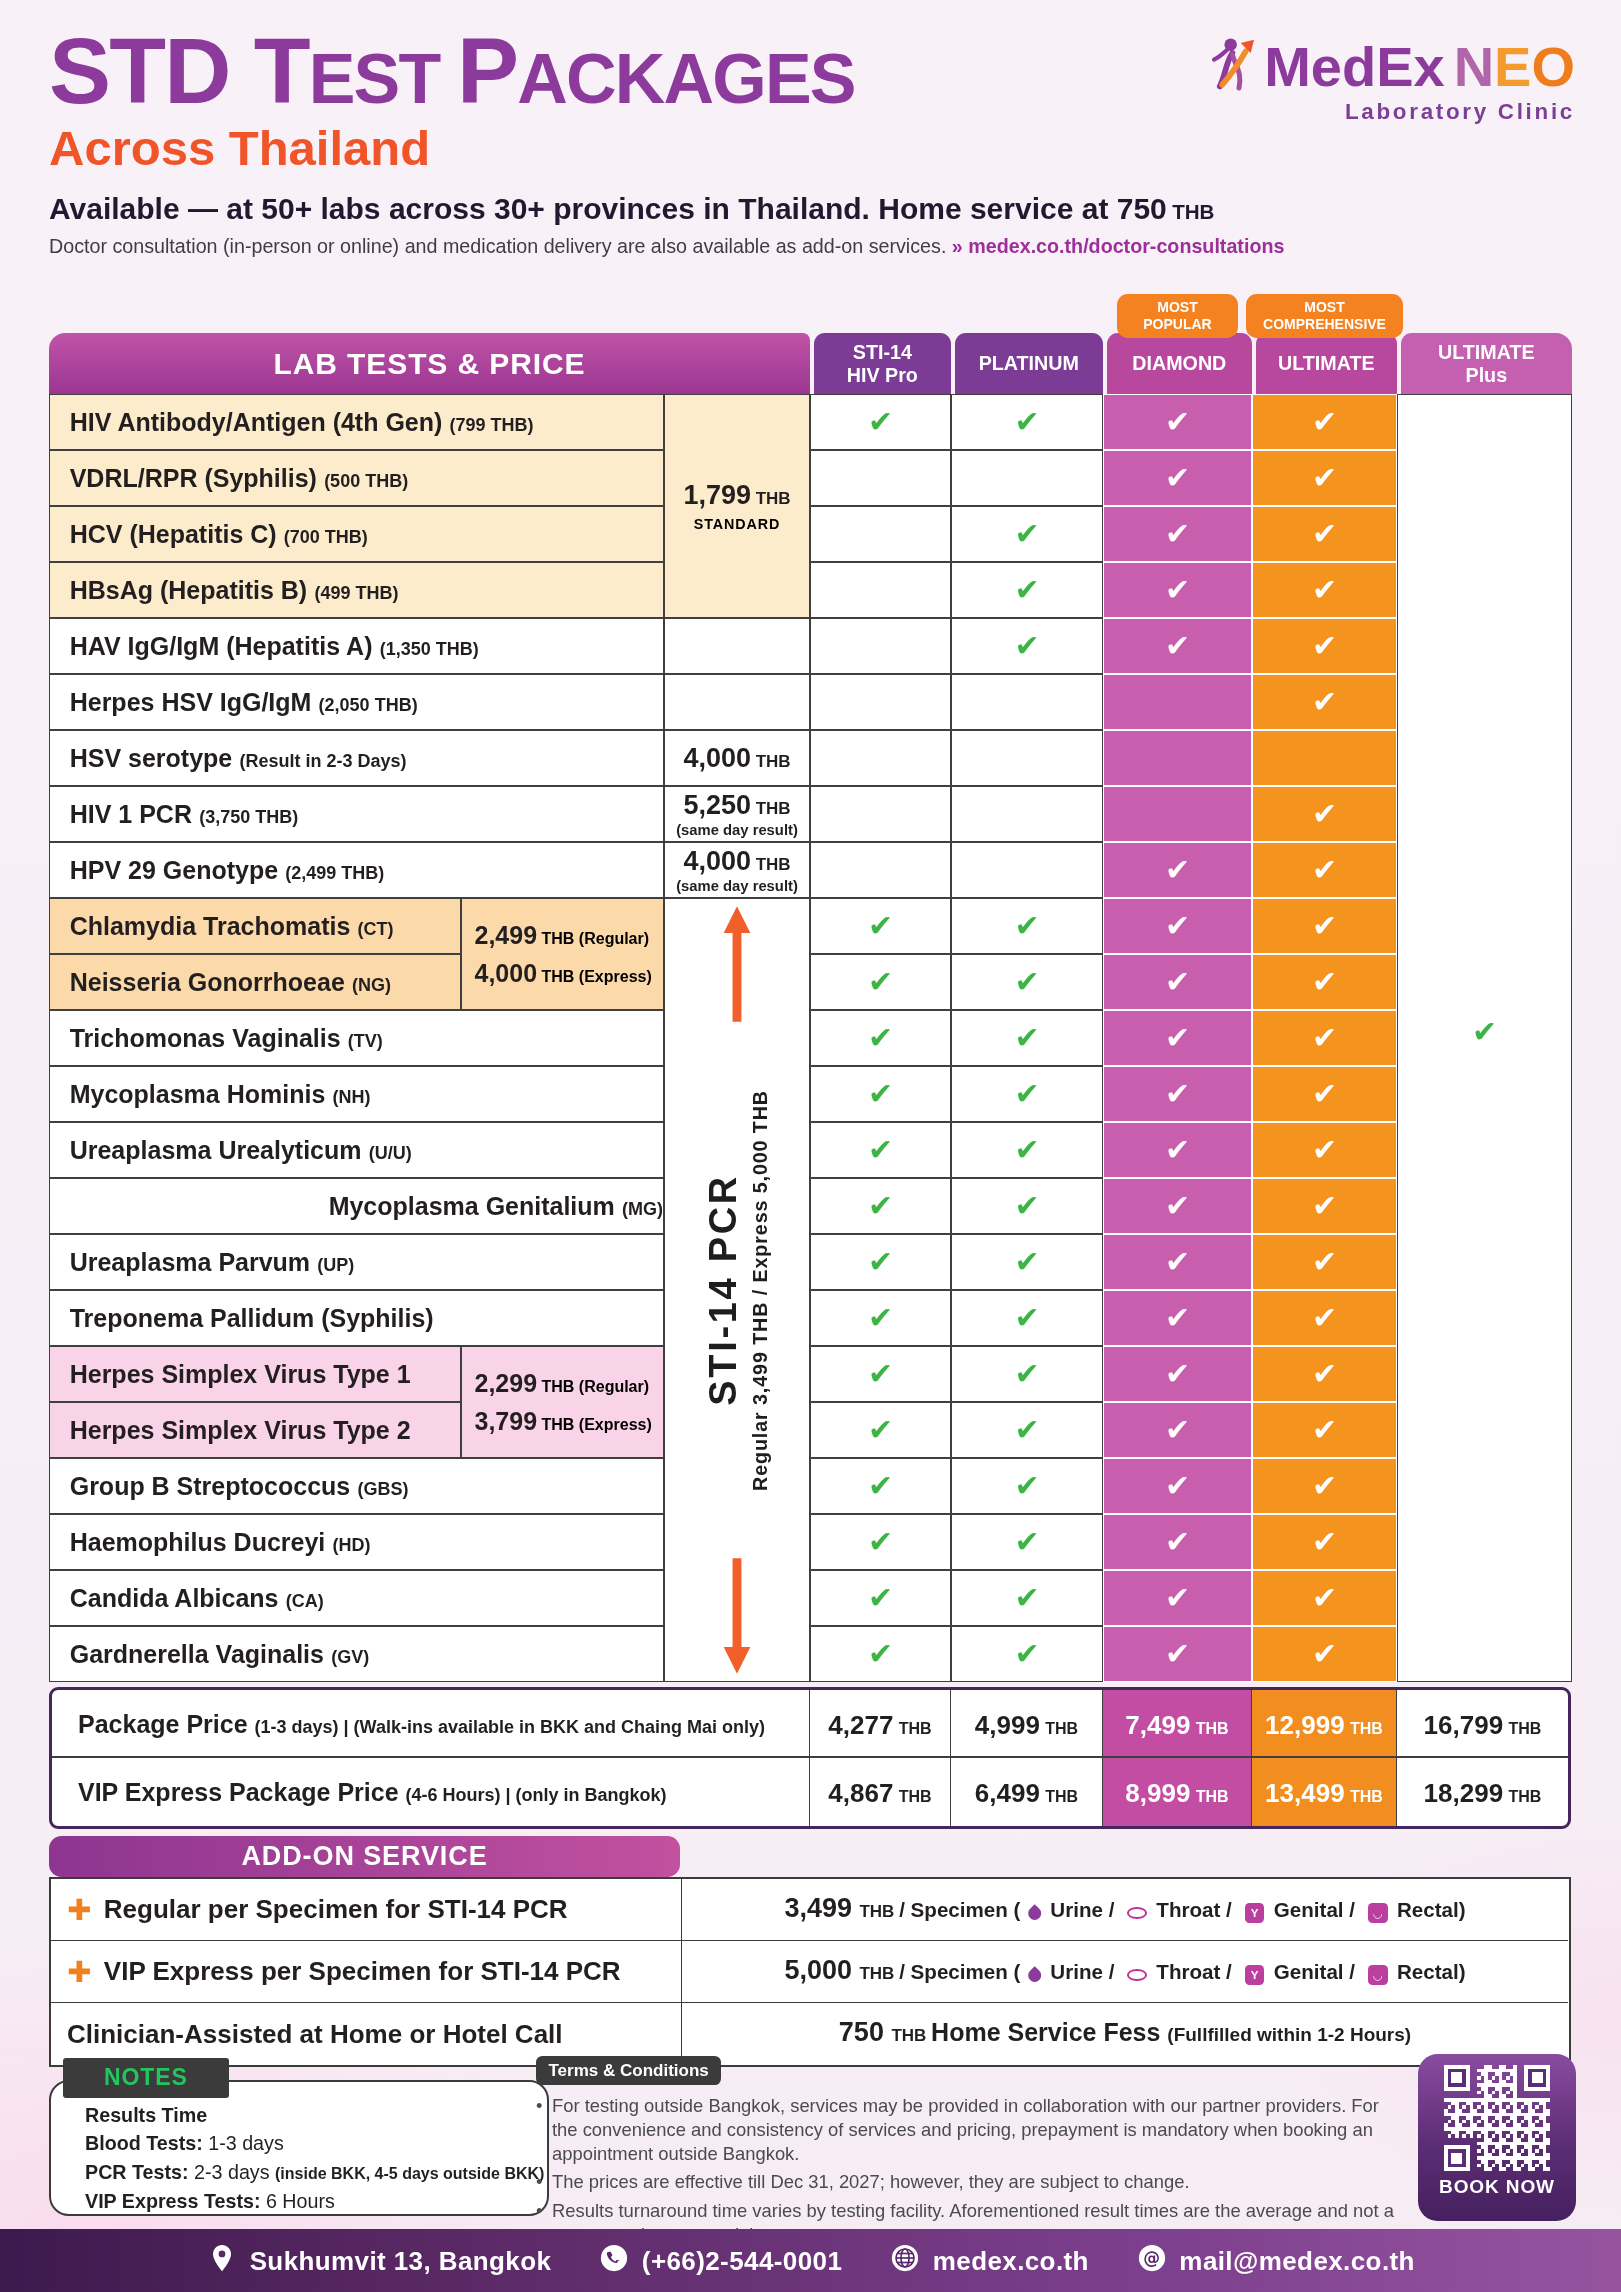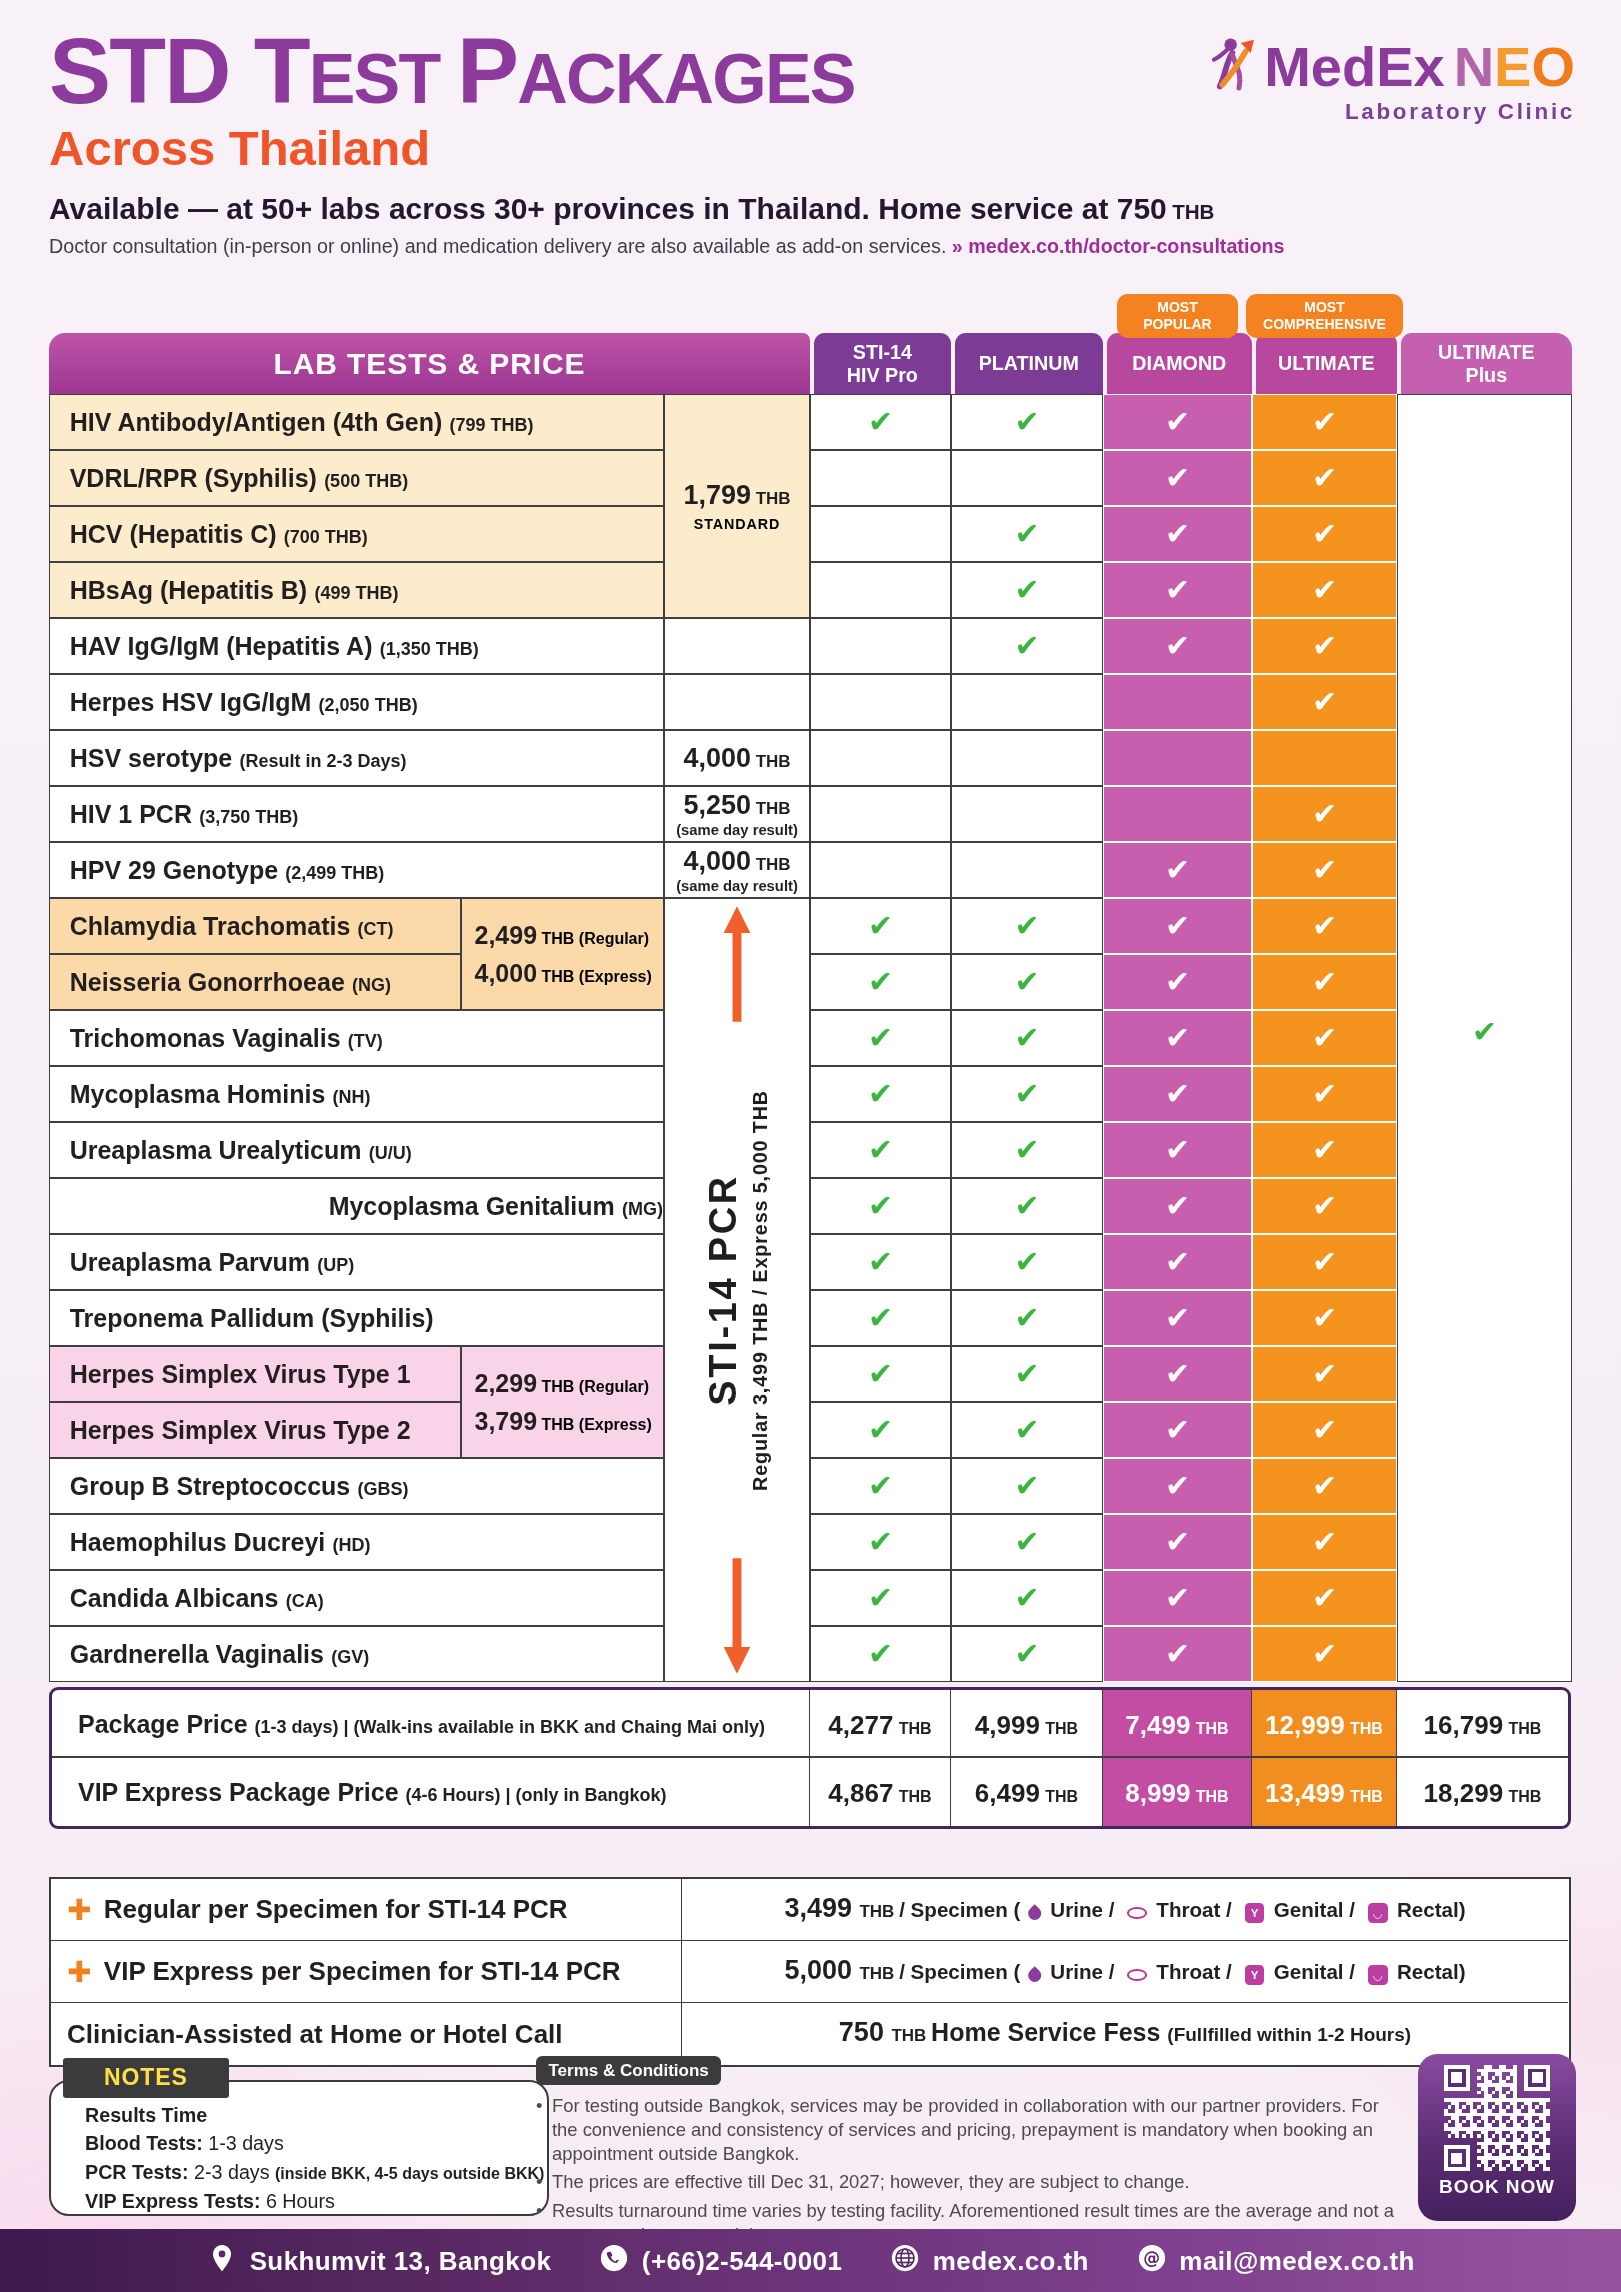--- a/index.html
+++ b/index.html
@@ -108,21 +108,21 @@
   .ao-unit{font-size:17px;font-weight:700;}
   .ao-mid{font-size:20.6px;font-weight:700;}
   .ao-spec{font-size:20.6px;font-weight:700;}
   .ao-note{font-size:19px;font-weight:700;}
   .ao-text{font-size:25px;font-weight:800;}
   .spec-ic{display:inline-flex;align-items:center;justify-content:center;vertical-align:middle;margin:0 3.6px 0 7.2px;}
   .ic-drop{width:13.4px;height:13.4px;background:#8c3b9c;border-radius:0 50% 50% 50%;transform:rotate(45deg);}
   .ic-lips{width:19.7px;height:11.6px;border:2.7px solid #c2308f;border-radius:50%;box-sizing:border-box;}
   .ic-sq{width:19.7px;height:19.7px;background:#bb3f9e;border-radius:4.5px;color:#fff;font-size:11.6px;font-weight:800;line-height:19.7px;text-align:center;}
   
-  .notes-tab{position:absolute;left:63px;top:2058px;background:#3b3b3b;color:#fde047;border-radius:3px;
+  .notes-tab{position:absolute;left:63px;top:2058px;background:#3b3b3b;color:#22c55e;border-radius:3px;
     padding:6.3px 41px;font-size:23px;font-weight:800;letter-spacing:0.9px;z-index:2;}
   .notes-box{position:absolute;left:49px;top:2080px;width:500px;height:136px;box-sizing:border-box;background:#fff;
     border:2.7px solid #3b3b3b;border-radius:19.7px;padding:19.7px 18px 9px 34px;}
   .notes-box p{margin:0 0 2.7px 0;font-size:19.7px;color:#231f20;line-height:1.32;white-space:nowrap;}
   .notes-box .nb{font-weight:800;}
   .notes-box .nn{font-size:16px;font-weight:600;}
   .terms-tab{position:absolute;left:536px;top:2056px;background:#3b3b3b;color:#fff;border-radius:6.3px;
     padding:4.5px 12.5px;font-size:17px;font-weight:700;}
   #terms-list{position:absolute;left:536px;top:2094px;width:860px;margin:0;padding:0;list-style:none;}
   #terms-list li{font-size:18.4px;color:#4b4b4b;line-height:1.3;margin-bottom:4.5px;padding-left:16px;position:relative;}
@@ -536,20 +536,21 @@
       <div class="pb-cell pb-val pb-u pb-r">
         <span class="amt">13,499</span>
         <span class="unit">THB</span>
       </div>
       <div class="pb-cell pb-val">
         <span class="amt">18,299</span>
         <span class="unit">THB</span>
       </div>
     </div>
 
+  <div class="ao-header">ADD-ON SERVICE</div>
   <div id="addon-table">
       <div class="ao-left">
         <span class="ao-plus">✚</span>
         <span>Regular per Specimen for STI-14 PCR</span>
       </div>
       <div class="ao-right"><span class="ao-amt">3,499 </span><span class="ao-unit">THB </span><span class="ao-mid">/ Specimen (</span><span class="spec-ic ic-drop"></span><span class="ao-spec"> Urine / </span><span class="spec-ic ic-lips"></span><span class="ao-spec"> Throat / </span><span class="spec-ic ic-sq">Y</span><span class="ao-spec"> Genital / </span><span class="spec-ic ic-sq">◡</span><span class="ao-spec"> Rectal</span><span class="ao-mid">)</span></div>
       <div class="ao-left">
         <span class="ao-plus">✚</span>
         <span>VIP Express per Specimen for STI-14 PCR</span>
       </div>

